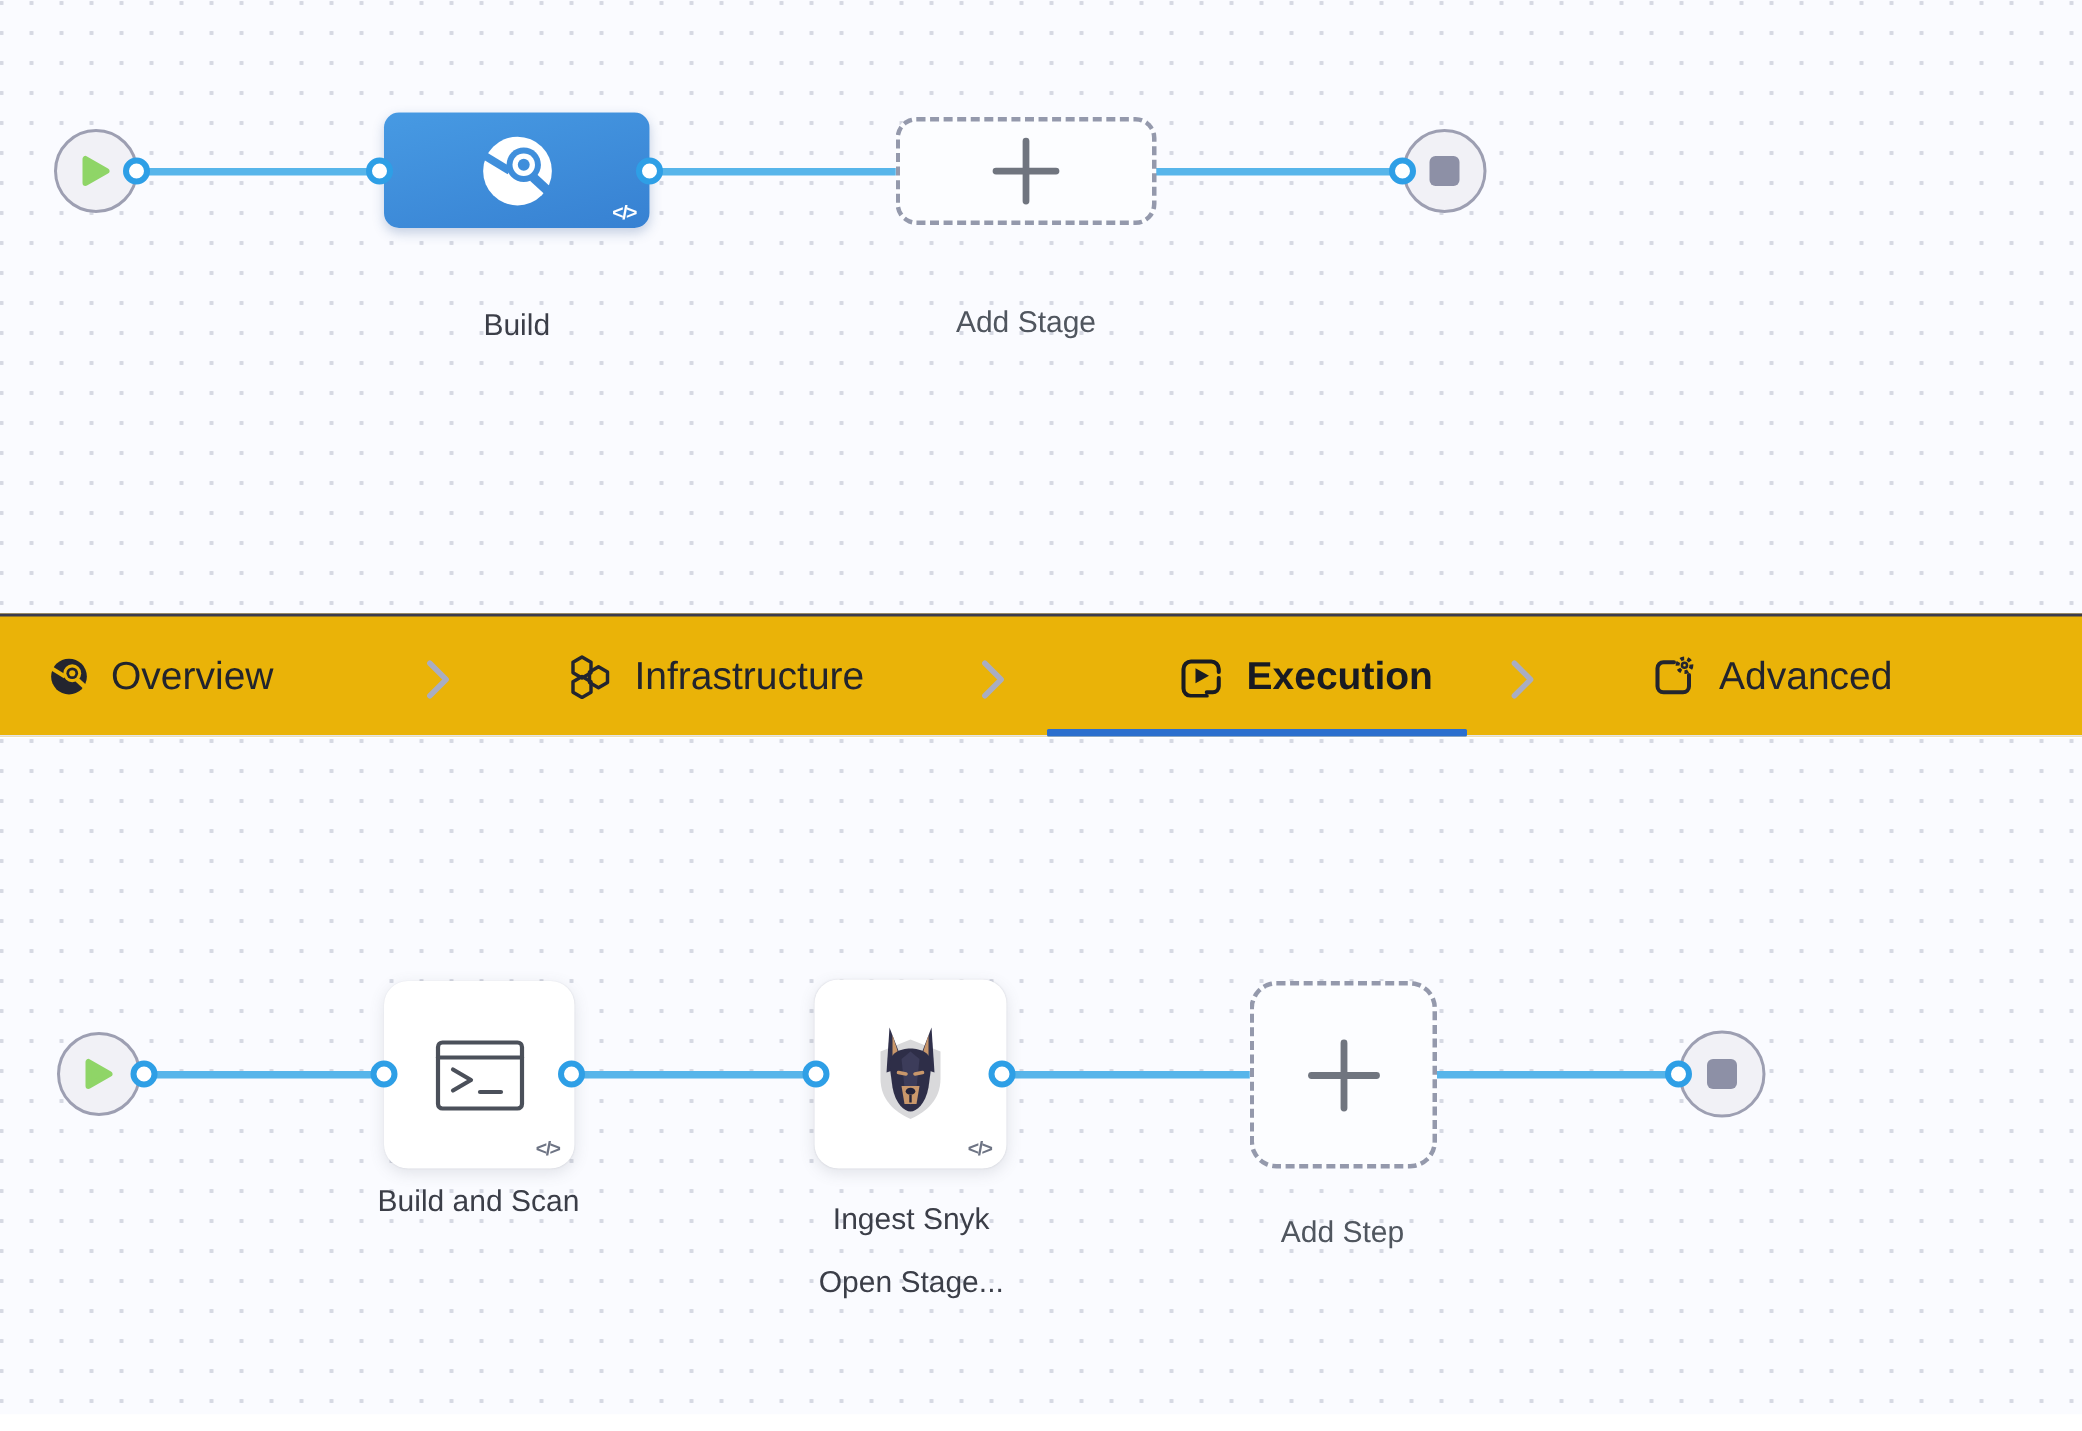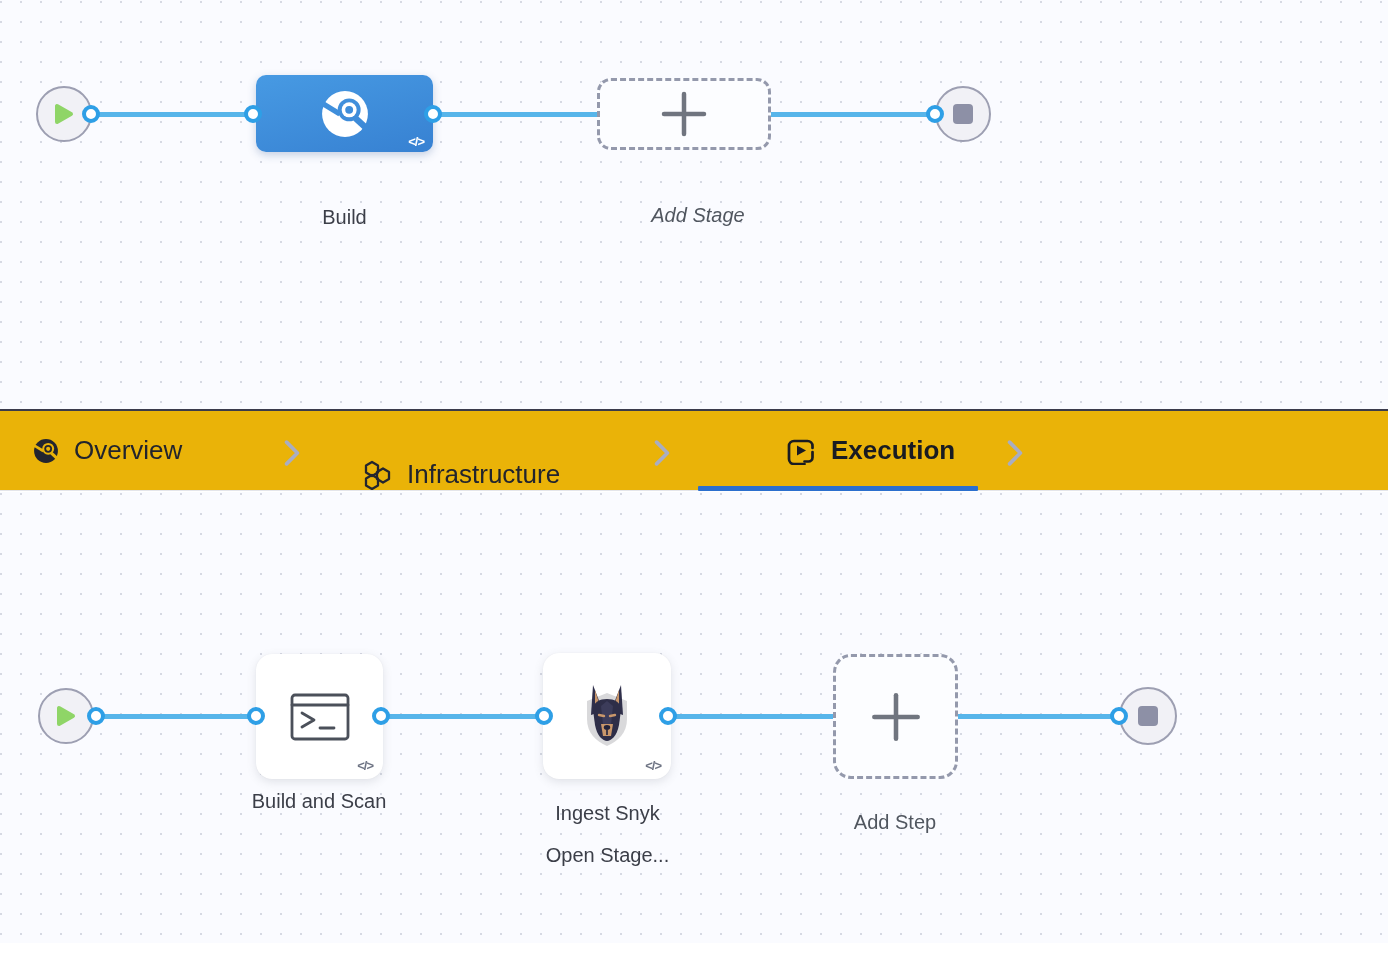--- a/index.html
+++ b/index.html
@@ -101,21 +101,21 @@
     </svg>
   </div>
 
   <div class="anchor-node" style="left:935px; top:86px;">
     <svg width="22" height="22" viewBox="0 0 22 22">
       <rect x="1" y="1" width="20" height="20" rx="4" fill="#8D90A6"></rect>
     </svg>
   </div>
 
   <div class="node-label" style="left:256px; top:196px; width:177px;">Build</div>
-  <div class="node-label muted-label" style="left:611px; top:194px; width:174px;font-style:italic;">Add Stage</div>
+  <div class="node-label muted-label" style="left:597px; top:194px; width:174px;">Add Stage</div>
 </div>
 
 <div class="tab-bar">
 
   <div class="tab" style="left:33px;">
     <svg width="26" height="26" viewBox="0 0 48 48">
       <defs>
           <mask id="ciMaskDark">
         <circle cx="24" cy="24" r="22" fill="#fff"></circle>
         <circle cx="28" cy="20" r="11" fill="#000"></circle>
@@ -127,21 +127,21 @@
         </defs>
       <rect x="0" y="0" width="48" height="48" fill="#23252F" mask="url(#ciMaskDark)"></rect>
     </svg>
     <span>Overview</span>
   </div>
 
   <svg class="chevron-sep" style="left:281px;" width="22" height="26" viewBox="0 0 14 24">
     <path d="M2,2 L12,12 L2,22" fill="none" stroke="#A9ADC2" stroke-width="3.4" stroke-linecap="round" stroke-linejoin="round"></path>
   </svg>
 
-  <div class="tab" style="left:360px;align-items:flex-end;">
+  <div class="tab" style="left:376px;">
     <svg width="32" height="30" viewBox="0 0 32 30">
       <g fill="none" stroke="#23252F" stroke-width="2.3" stroke-linejoin="round">
         <polygon points="12,2 18,5.5 18,12.5 12,16 6,12.5 6,5.5"></polygon>
         <polygon points="23,8.5 29,12 29,19 23,22.5 17,19 17,12"></polygon>
         <polygon points="12,15 18,18.5 18,25.5 12,29 6,25.5 6,18.5"></polygon>
       </g>
     </svg>
     <span>Infrastructure</span>
   </div>
 
@@ -157,20 +157,28 @@
       </g>
       <polygon points="11,8.5 20,13.5 11,18.5" fill="#191B22"></polygon>
     </svg>
     <span>Execution</span>
   </div>
 
   <svg class="chevron-sep" style="left:1004px;" width="22" height="26" viewBox="0 0 14 24">
     <path d="M2,2 L12,12 L2,22" fill="none" stroke="#A9ADC2" stroke-width="3.4" stroke-linecap="round" stroke-linejoin="round"></path>
   </svg>
 
+  <div class="tab" style="left:1101px;">
+    <svg width="30" height="30" viewBox="0 0 30 30">
+      <path d="M15,5.5 h-7 a4,4 0 0 0 -4,4 v12 a4,4 0 0 0 4,4 h13 a4,4 0 0 0 4,-4 v-7.5" fill="none" stroke="#23252F" stroke-width="2.7" stroke-linecap="round"></path>
+      <circle cx="22" cy="7.5" r="4.6" fill="none" stroke="#23252F" stroke-width="2.6" stroke-dasharray="2.5 2.2"></circle>
+      <circle cx="22" cy="7.5" r="1.7" fill="none" stroke="#23252F" stroke-width="1.7"></circle>
+    </svg>
+    <span>Advanced</span>
+  </div>
 
   <div class="tab-underline"></div>
 </div>
 
 <div class="step-canvas">
   <div class="connector" style="left:100px; top:222px; width:160px;"></div>
   <div class="connector" style="left:384px; top:222px; width:164px;"></div>
   <div class="connector" style="left:671px; top:222px; width:452px;"></div>
 
   <div class="anchor-node" style="left:38px; top:196px;">

